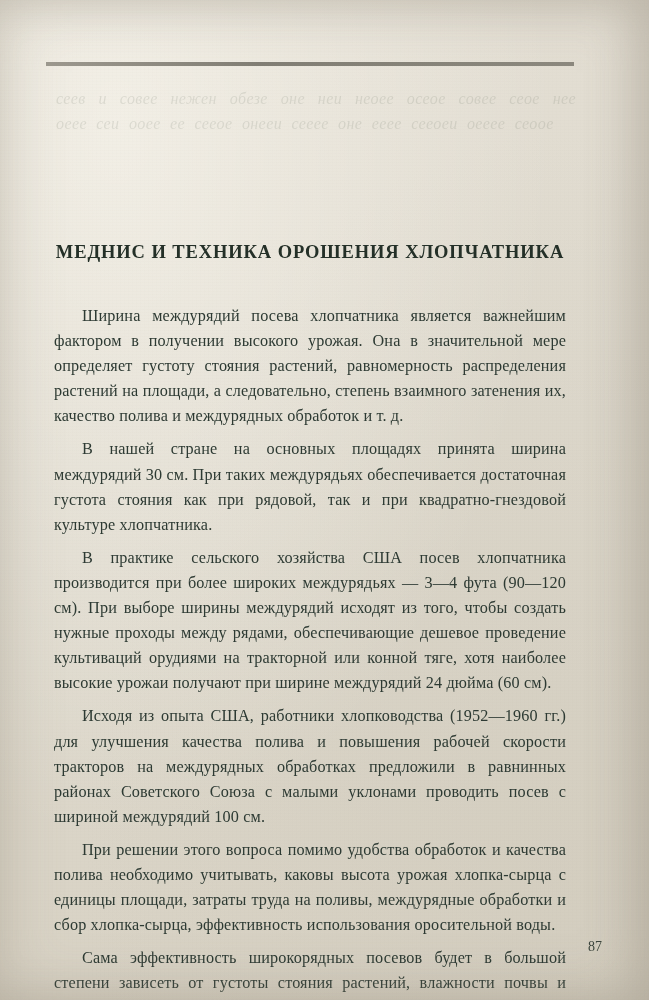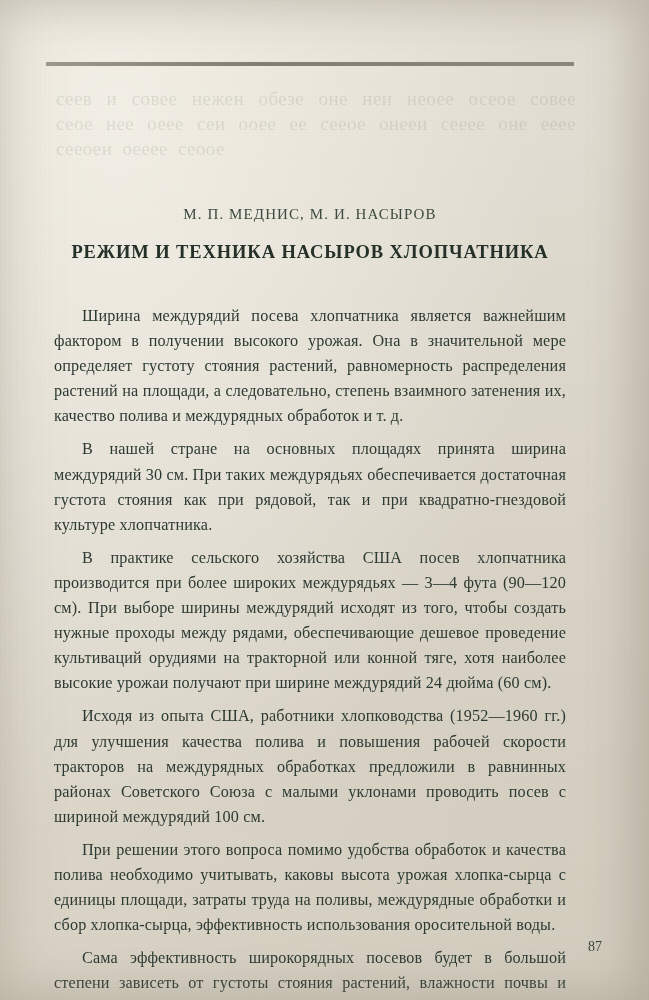--- a/index.html
+++ b/index.html
@@ -50,27 +50,28 @@
     opacity: 0.85;
   }
   .ghost-block {
     position: absolute;
     left: 10px;
     top: 86px;
     width: 520px;
     height: 108px;
     opacity: 0.13;
     filter: blur(0.4px);
-    font-size: 19px;
+    font-size: 16px;
     line-height: 25px;
     color: #4e5a4a;
     letter-spacing: 0.4px;
     text-align: justify;
     word-spacing: 5px;
     user-select: none;
+    font-style: italic;
   }
   .authors {
     position: absolute;
     left: 0;
     top: 206px;
     width: 528px;
     text-align: center;
     font-size: 15px;
     letter-spacing: 1.1px;
     color: #3c4a3f;
@@ -125,24 +126,23 @@
 
 <div class="page">
   <div class="paper-grain"></div>
 
   <div class="content">
 
     <div class="rule"></div>
 
     <div class="ghost-block">сеев и совее нежен обезе оне неи неоее осеое совее сеое нее оеее сеи ооее ее сееое онееи сееее оне ееее сееоеи оееее сеоое</div>
 
-    <div class="authors">М. П. МЕДНИС, М. И. НАСЫРОВ</div>
 
     <div class="title">
-      <span>РЕЖИМ И ТЕХНИКА НАСЫРОВ ХЛОПЧАТНИКА</span>
+      <span>МЕДНИС И ТЕХНИКА ОРОШЕНИЯ ХЛОПЧАТНИКА</span>
     </div>
 
     <div class="body-text">
       <p>Ширина междурядий посева хлопчатника является важнейшим фактором в получении высокого урожая. Она в значительной мере определяет густоту стояния растений, равномерность распределения растений на площади, а следовательно, степень взаимного затенения их, качество полива и междурядных обработок и т. д.</p>
       <p>В нашей стране на основных площадях принята ширина междурядий 30 см. При таких междурядьях обеспечивается достаточная густота стояния как при рядовой, так и при квадратно-гнездовой культуре хлопчатника.</p>
       <p>В практике сельского хозяйства США посев хлопчатника производится при более широких междурядьях — 3—4 фута (90—120 см). При выборе ширины междурядий исходят из того, чтобы создать нужные проходы между рядами, обеспечивающие дешевое проведение культиваций орудиями на тракторной или конной тяге, хотя наиболее высокие урожаи получают при ширине междурядий 24 дюйма (60 см).</p>
       <p>Исходя из опыта США, работники хлопководства (1952—1960 гг.) для улучшения качества полива и повышения рабочей скорости тракторов на междурядных обработках предложили в равнинных районах Советского Союза с малыми уклонами проводить посев с шириной междурядий 100 см.</p>
       <p>При решении этого вопроса помимо удобства обработок и качества полива необходимо учитывать, каковы высота урожая хлопка-сырца с единицы площади, затраты труда на поливы, междурядные обработки и сбор хлопка-сырца, эффективность использования оросительной воды.</p>
       <p>Сама эффективность широкорядных посевов будет в большой степени зависеть от густоты стояния растений, влажности почвы и плодородия фона, глубины и качества междурядных обработок.</p>
       <p>Первые опыты, проведенные на экспериментальной базе СоюзНИХИ в 1960 и 1961 гг. (Меднис и Курбанов 2,3), показали, что при междурядьях 80 и 100 см можно нарезать</p>

